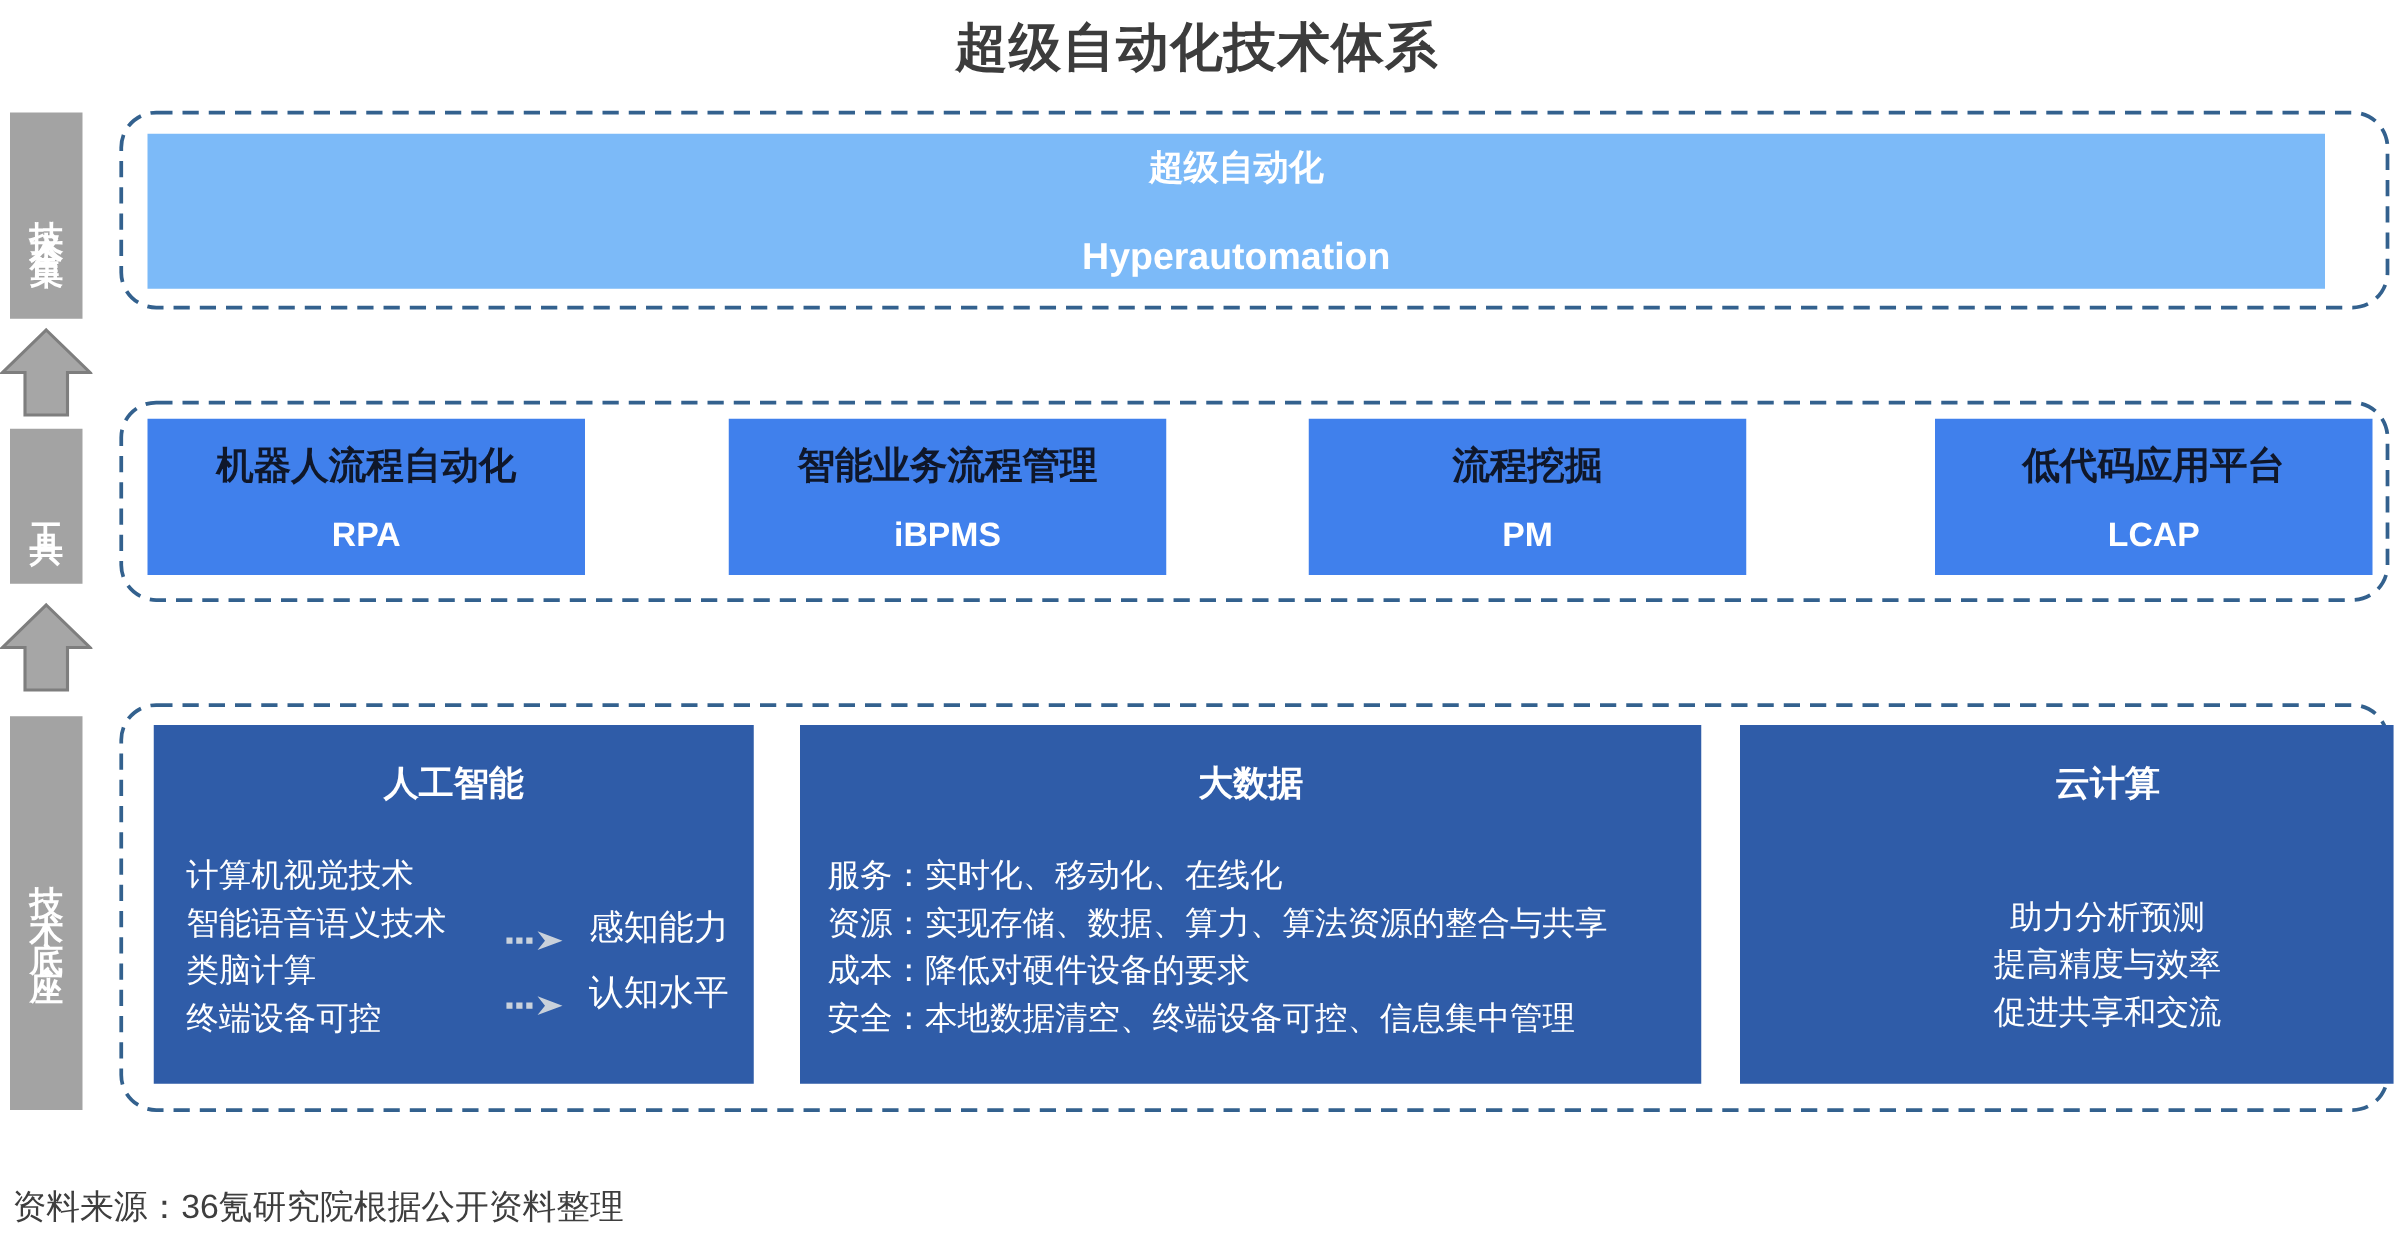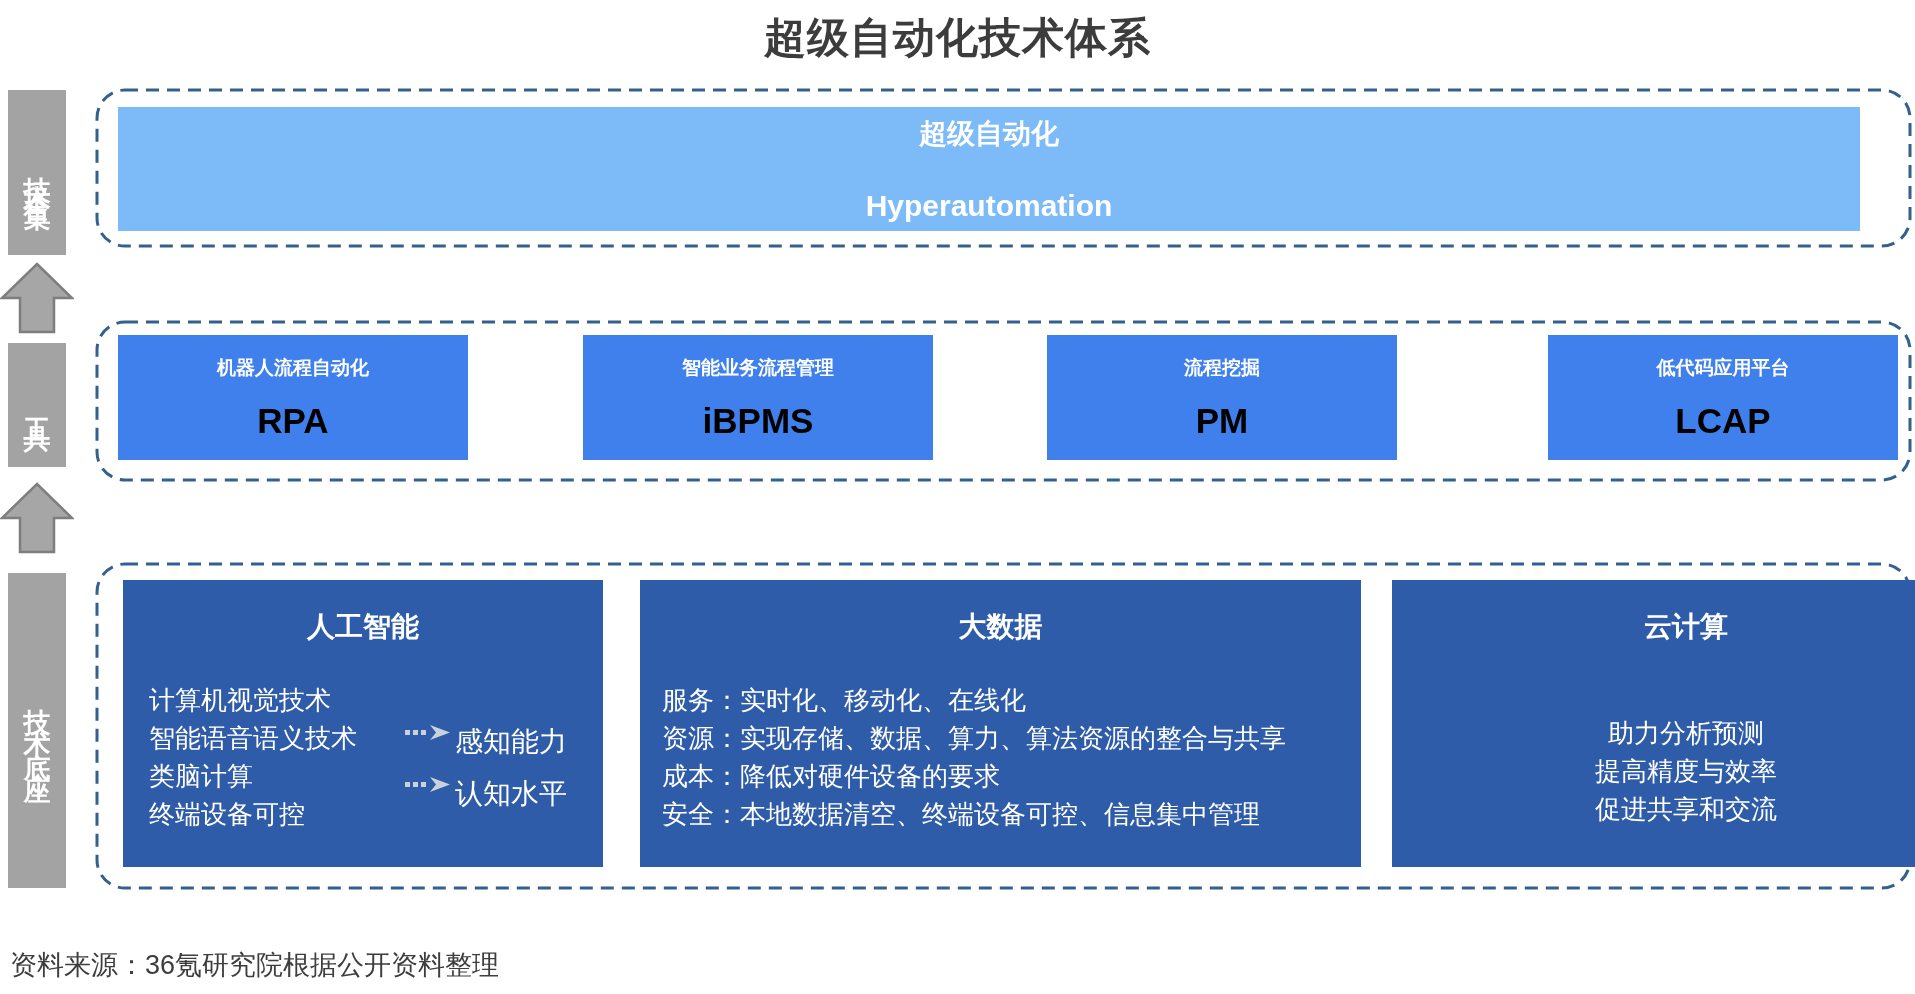--- a/index.html
+++ b/index.html
@@ -38,39 +38,39 @@
     position:absolute;left:118px;top:107px;width:1742px;height:124px;background:#7cbaf8;
     display:flex;flex-direction:column;align-items:center;justify-content:center;gap:36px;
   }
   .hyper-box .cn{color:#fff;font-size:28px;font-weight:bold;}
   .hyper-box .en{color:#fff;font-size:30px;font-weight:bold;}
   
   .tool-box{
     position:absolute;top:335px;width:350px;height:125px;background:#4080ec;
     display:flex;flex-direction:column;align-items:center;justify-content:center;gap:20px;
   }
-  .tool-box .cn{color:#ffffff;font-size:19px;font-weight:bold;}
-  .tool-box .en{color:#000000;font-size:35px;font-weight:bold;text-align:right;}
+  .tool-box .cn{color:#0f172a;font-size:30px;font-weight:bold;}
+  .tool-box .en{color:#ffffff;font-size:27px;font-weight:bold;text-align:right;}
   .tool-box.t0{left:118px;}
   .tool-box.t1{left:583px;}
   .tool-box.t2{left:1047px;}
   .tool-box.t3{left:1512px;margin-left:36px;}
   
   .base-box{position:absolute;top:580px;height:287px;background:#2f5ca8;color:#fff;}
   .base-box .box-title{
     position:absolute;top:28px;left:0;width:100%;text-align:center;
     font-size:28px;font-weight:bold;color:#fff;
   }
   .base-box.ai{left:123px;width:480px;}
   .base-box.bigdata{left:640px;width:721px;}
   .base-box.cloud{left:1392px;width:588px;}
   .plain-list{list-style:none;margin:0;padding:0;}
   .plain-list li{font-size:26px;line-height:38px;color:#fff;white-space:nowrap;}
   .ai .plain-list{position:absolute;left:26px;top:101px;}
-  .cap-row{position:absolute;left:282px;display:flex;align-items:flex-start;gap:2px;}
+  .cap-row{position:absolute;left:282px;display:flex;align-items:flex-end;gap:18px;}
   .cap-row.r1{top:143px;}
   .cap-row.r2{top:195px;}
   .cap-row .cap-text{font-size:28px;color:#fff;white-space:nowrap;}
   .bigdata .plain-list{position:absolute;left:22px;top:101px;}
   .cloud .plain-list{position:absolute;left:0;top:134px;width:100%;text-align:center;}
   
   .source-note{
     position:absolute;left:10px;top:947px;
     font-size:27px;color:#3e3e3e;
   }

